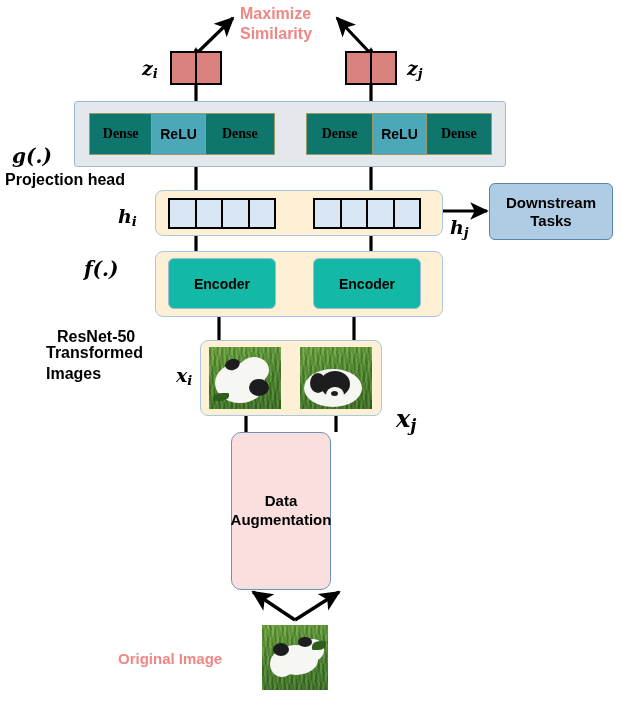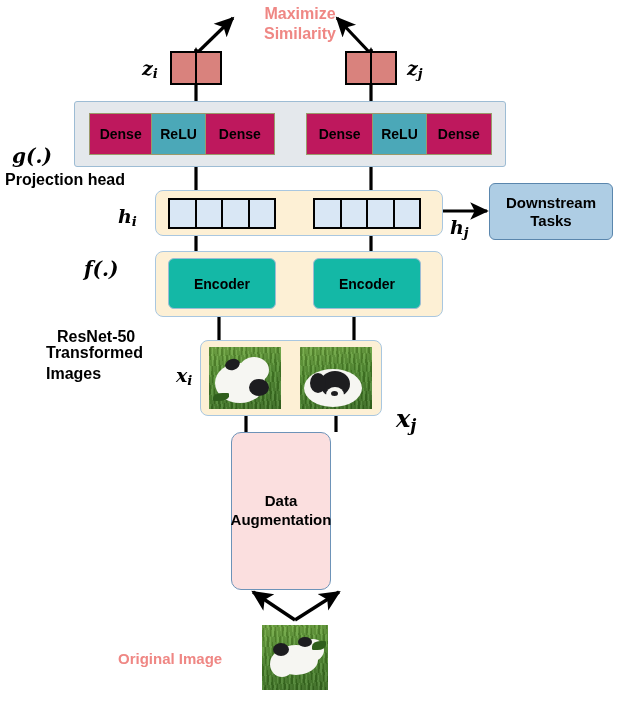--- a/index.html
+++ b/index.html
@@ -18,21 +18,21 @@
   .zcell{flex:1;border-right:2px solid #000;box-sizing:border-box;}
   .zcell:last-child{border-right:none;}
 
   
   .projwrap{background:#e4e8ec;border:1px solid #9dbcd4;border-radius:3px;box-sizing:border-box;}
   .projgroup{position:absolute;display:flex;border:1px solid #9a9a6a;box-sizing:border-box;}
   .pcell{display:flex;align-items:center;justify-content:center;
          font-weight:bold;color:#000;box-sizing:border-box;
          border-right:1px solid #9a9a6a;}
   .pcell:last-child{border-right:none;}
-  .dense{background:#be185d;}
+  .dense{background:#0f766e;font-family:Liberation Serif, serif;}
   .relu{background:#4ba8b8;}
 
   
   .cream{background:#fdf0d5;border:1px solid #a9c7e0;border-radius:8px;box-sizing:border-box;}
 
   
   .hvec{display:flex;border:2px solid #000;background:#d9e7f5;box-sizing:border-box;}
   .hcell{flex:1;border-right:2px solid #000;box-sizing:border-box;}
   .hcell:last-child{border-right:none;}
 
@@ -91,21 +91,21 @@
 
   <line x1="246" y1="416" x2="246" y2="432" stroke="#000" stroke-width="3.2"></line>
   <line x1="336" y1="416" x2="336" y2="432" stroke="#000" stroke-width="3.2"></line>
 
   <line x1="443" y1="211" x2="487" y2="211" stroke="#000" stroke-width="3" marker-end="url(#ah)"></line>
 
   <line x1="295" y1="620" x2="253" y2="592" stroke="#000" stroke-width="3.4" marker-end="url(#ah)"></line>
   <line x1="295" y1="620" x2="339" y2="592" stroke="#000" stroke-width="3.4" marker-end="url(#ah)"></line>
 </svg>
 
-<div class="abs pink" style="left:240px;top:4px;width:120px;font-size:16px;line-height:1.25;text-align:center;">
+<div class="abs pink" style="left:240px;top:4px;width:120px;font-size:16px;line-height:1.25;">
   <div>Maximize</div>
   <div>Similarity</div>
 </div>
 
 <div class="abs mathlbl" style="left:142px;top:57px;font-size:19px;">
   <span>z</span><span class="sub">i</span>
 </div>
 <div class="abs zbox" style="left:170px;top:51px;width:52px;height:34px;">
   <div class="zcell"></div>
   <div class="zcell"></div>

